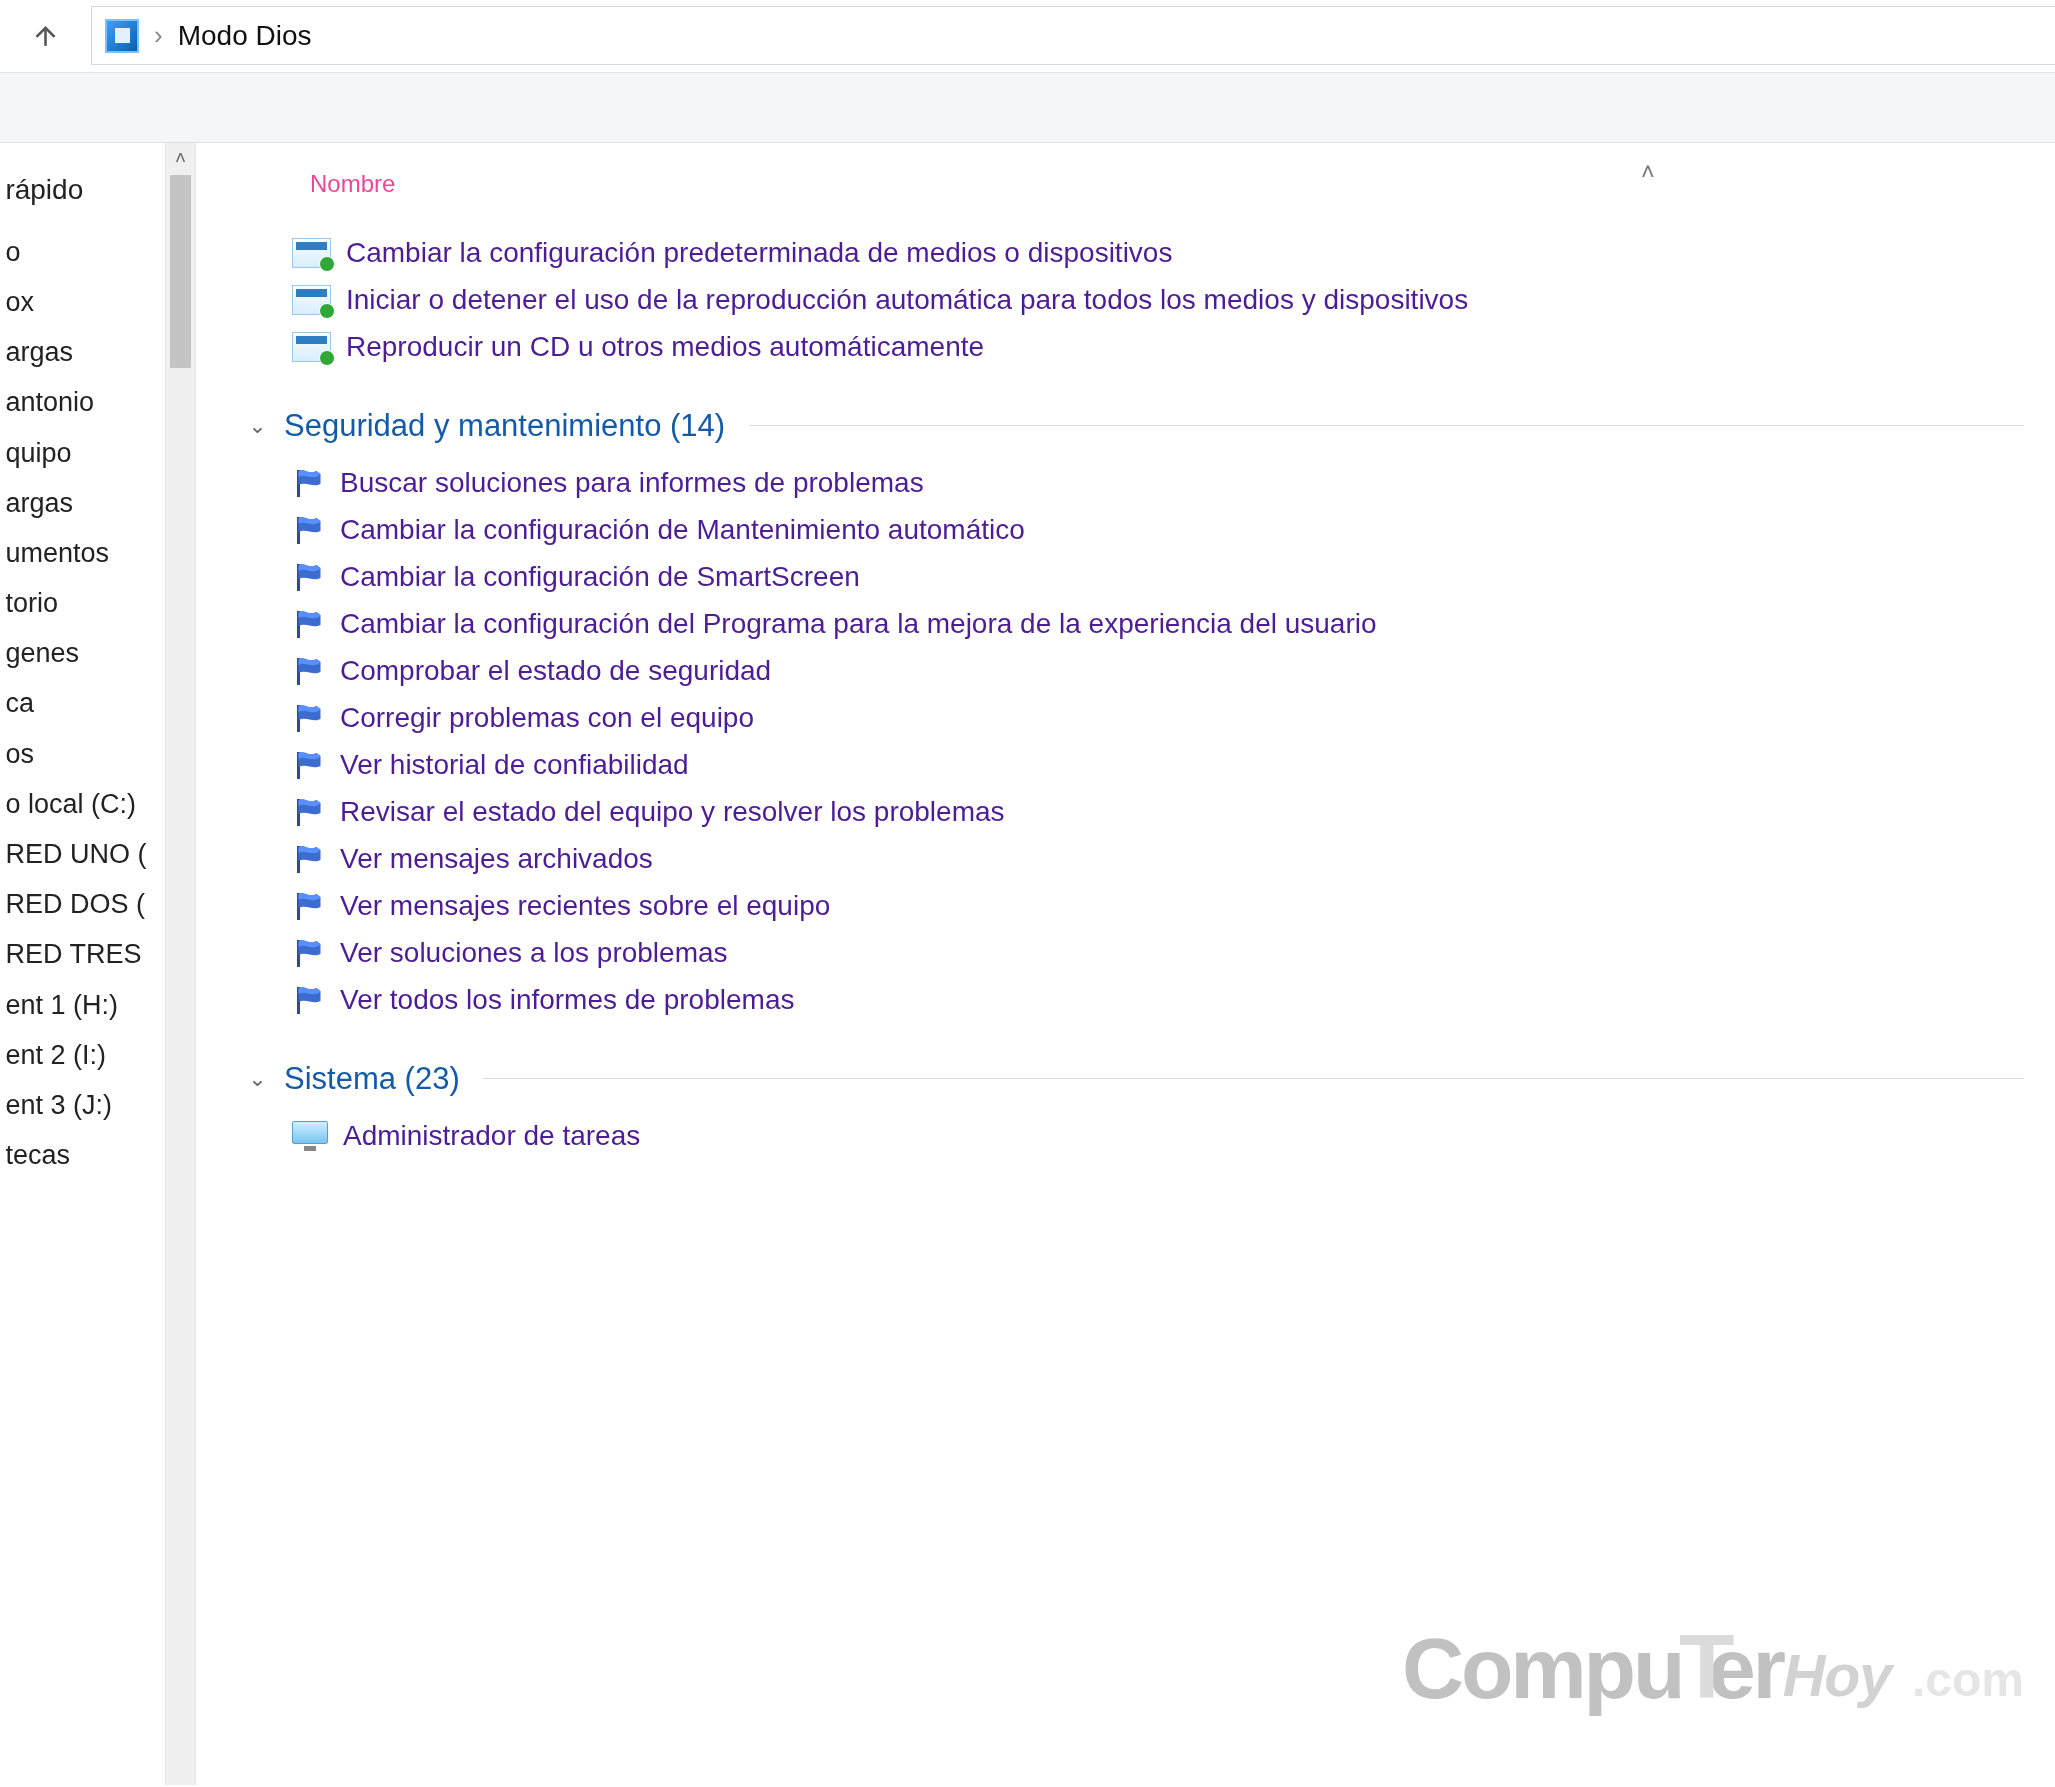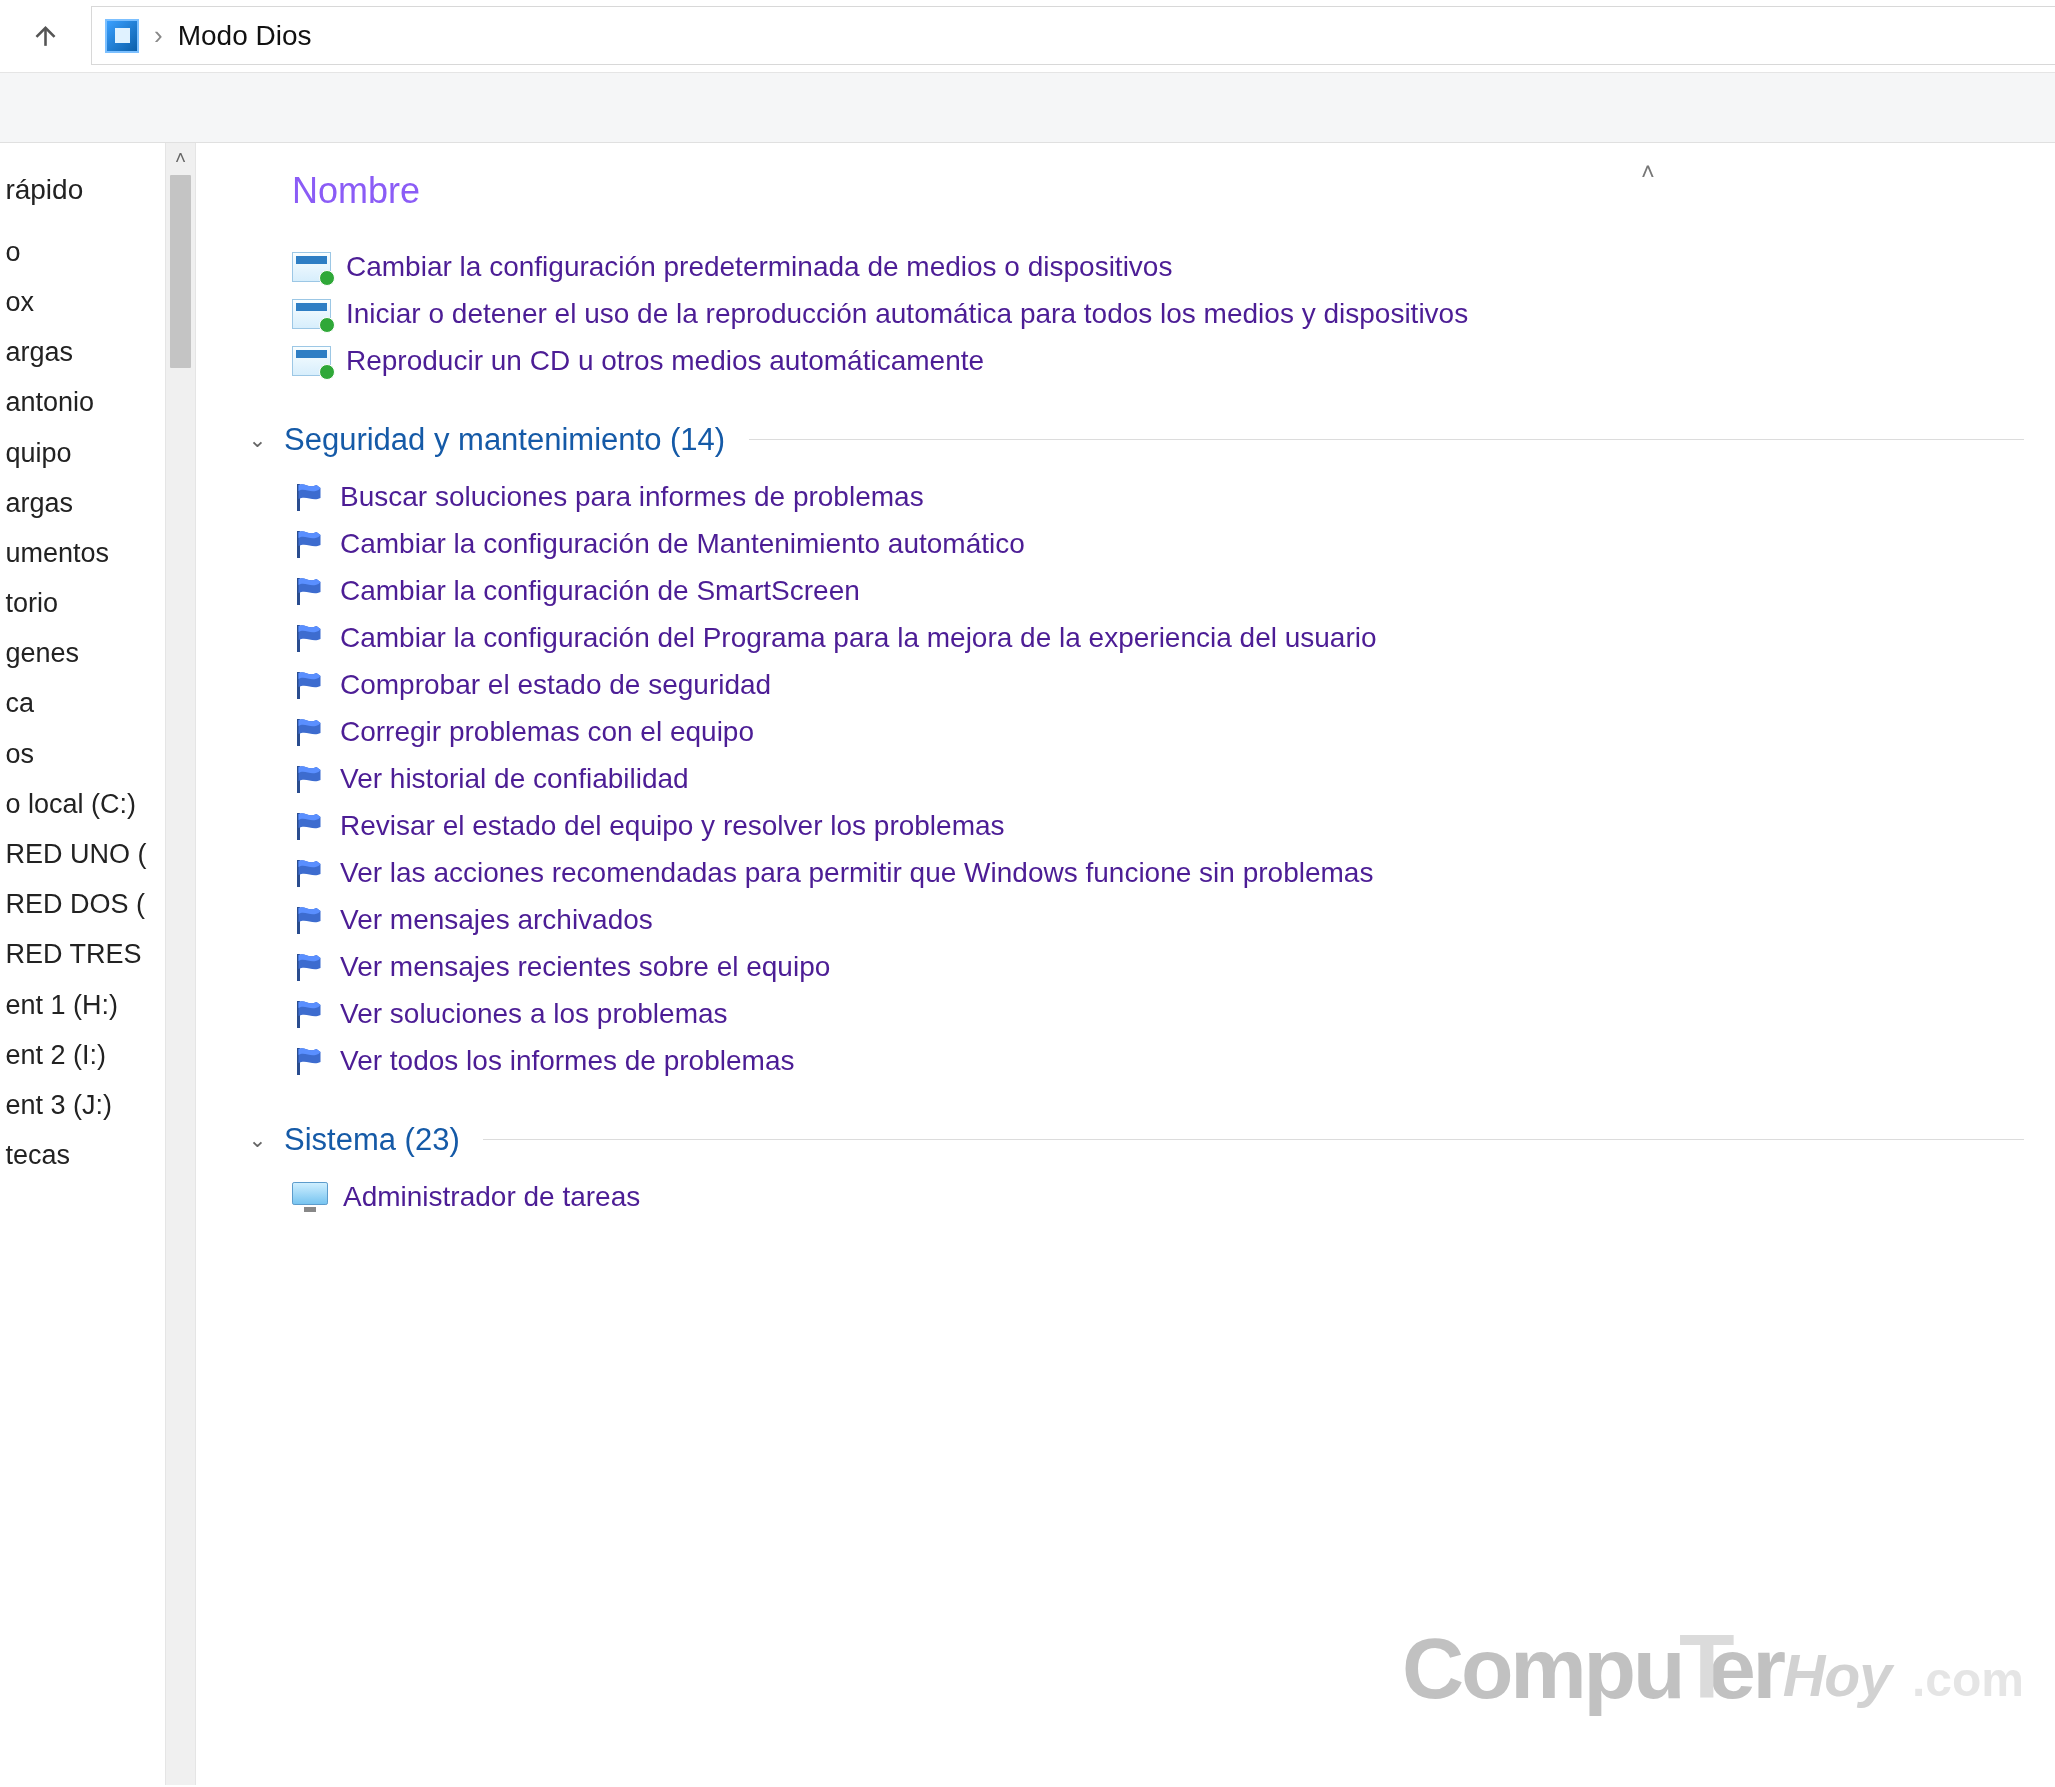--- a/index.html
+++ b/index.html
@@ -120,23 +120,24 @@
   }
 
   
   .main {
     flex: 1;
     position: relative;
     padding: 21.4px 32px 0 96px;
     overflow: hidden;
   }
   .col-header {
-    color: #8b5cf6;
-    font-size: 36px;
+    color: #ec4899;
+    font-size: 24px;
     padding: 5.4px 0 32px 0;
+    margin-left: 18px;
   }
   .collapse-caret-top {
     position: absolute;
     top: 16px;
     left: 1445px;
     color: #777;
     font-size: 23.6px;
   }
 
   .group-header {
@@ -401,28 +402,20 @@
               <path d="M6 4 C12 1 16 8 24 4 L28 7 L26 9 C18 13 12 6 6 10 Z" fill="#5a8fff"></path>
             </svg></span>
           <span>Revisar el estado del equipo y resolver los problemas</span>
         </div>
         <div class="item">
           <span class="flag-icon"><svg viewBox="0 0 32 32">
               <path d="M6 3 V30" stroke="#2a4d8f" stroke-width="3"></path>
               <path d="M6 4 C12 1 16 8 24 4 L28 7 V17 C20 21 14 14 6 18 Z" fill="#3d6ccf"></path>
               <path d="M6 4 C12 1 16 8 24 4 L28 7 L26 9 C18 13 12 6 6 10 Z" fill="#5a8fff"></path>
             </svg></span>
-          <span>Ver las acciones recomendadas para permitir que Windows funcione sin problemas</span>
-        </div>
-        <div class="item">
-          <span class="flag-icon"><svg viewBox="0 0 32 32">
-              <path d="M6 3 V30" stroke="#2a4d8f" stroke-width="3"></path>
-              <path d="M6 4 C12 1 16 8 24 4 L28 7 V17 C20 21 14 14 6 18 Z" fill="#3d6ccf"></path>
-              <path d="M6 4 C12 1 16 8 24 4 L28 7 L26 9 C18 13 12 6 6 10 Z" fill="#5a8fff"></path>
-            </svg></span>
           <span>Ver mensajes archivados</span>
         </div>
         <div class="item">
           <span class="flag-icon"><svg viewBox="0 0 32 32">
               <path d="M6 3 V30" stroke="#2a4d8f" stroke-width="3"></path>
               <path d="M6 4 C12 1 16 8 24 4 L28 7 V17 C20 21 14 14 6 18 Z" fill="#3d6ccf"></path>
               <path d="M6 4 C12 1 16 8 24 4 L28 7 L26 9 C18 13 12 6 6 10 Z" fill="#5a8fff"></path>
             </svg></span>
           <span>Ver mensajes recientes sobre el equipo</span>
         </div>

